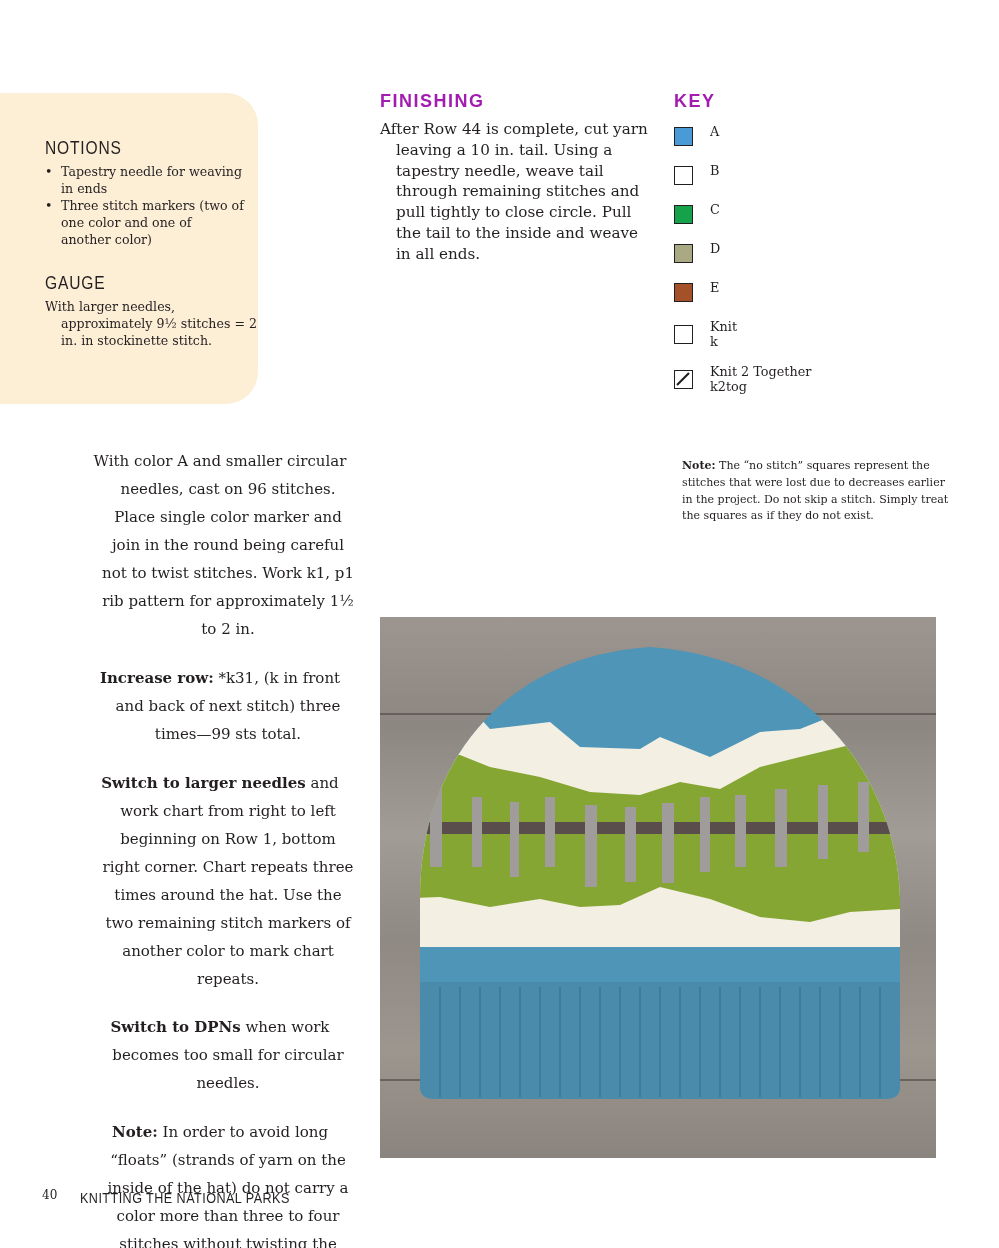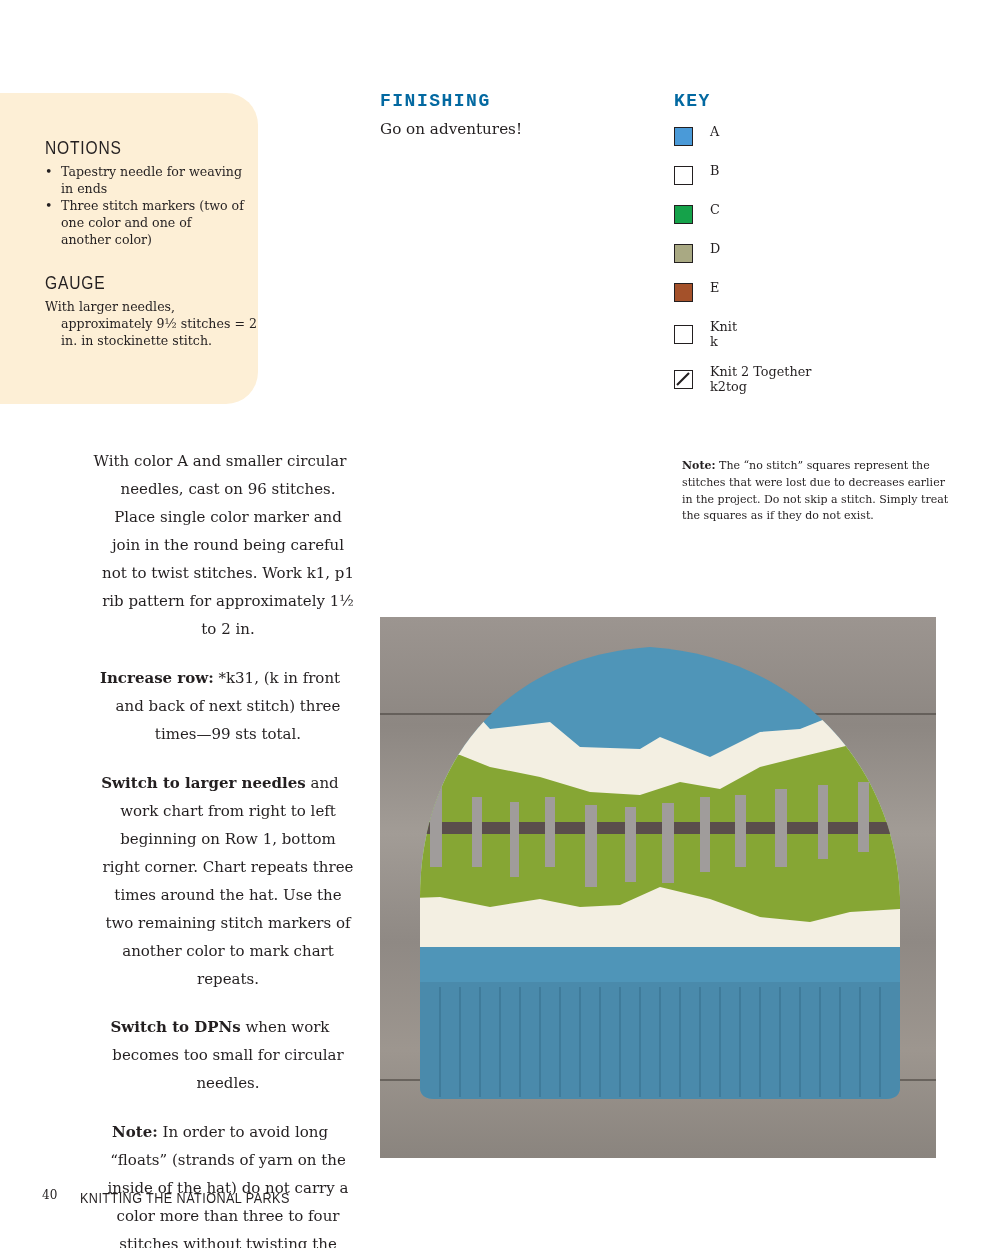--- a/index.html
+++ b/index.html
@@ -9,22 +9,22 @@
              background:#fdefd6; border-radius:0 32px 32px 0; }
   .side-heading { position:absolute; left:45px; font-family:"Liberation Sans", sans-serif;
                   font-weight:normal; font-size:19px; letter-spacing:1px; color:#231f20;
                   transform:scaleX(0.82); transform-origin:left; margin:0; }
   .side-list { position:absolute; left:45px; top:163px; margin:0; padding:0; list-style:none;
                font-size:12.6px; line-height:17px; width:200px; }
   .side-list li { position:relative; padding-left:16px; }
   .side-list li::before { content:"•"; position:absolute; left:0; top:0; }
   .hang { padding-left:16px; text-indent:-16px; }
   .gauge-text { position:absolute; left:45px; top:298px; width:200px; font-size:12.6px; line-height:17px; margin:0; }
-  .col-heading { position:absolute; font-family:Liberation Mono, monospace; font-weight:bold; font-size:18px;
-                 letter-spacing:1.5px; margin:0; color:#0369a1; }
+  .col-heading { position:absolute; font-family:Liberation Sans, sans-serif; font-weight:bold; font-size:18px;
+                 letter-spacing:1.5px; margin:0; color:#a21caf; }
   .finishing-body { position:absolute; left:380px; top:119px; width:270px; font-size:15.2px; line-height:20.8px; }
   .finishing-body p { margin:0 0 20.8px 0; }
   .key-list { position:absolute; left:674px; top:124px; width:270px; margin:0; padding:0; list-style:none; }
   .key-item { position:relative; height:22px; margin-bottom:17px; font-size:12.8px; line-height:15px; }
   .key-item.two { height:30px; margin-bottom:15px; }
   .swatch { position:absolute; left:0; top:3px; width:19px; height:19px; border:1.5px solid #231f20; box-sizing:border-box; }
   .key-label { position:absolute; left:36px; top:0; }
   .key-sub { display:block; }
   .key-note { position:absolute; left:674px; top:450px; width:270px; font-size:11px; line-height:16.8px; margin:8px; }
   .main-body { position:absolute; left:86px; top:447px; width:268px; font-size:15px; line-height:28px;text-align:center; }
@@ -44,21 +44,21 @@
 <h3 class="side-heading" style="top:137px;">NOTIONS</h3>
 <ul class="side-list">
   <li>Tapestry needle for weaving in ends</li>
   <li>Three stitch markers (two of one color and one of another color)</li>
 </ul>
 <h3 class="side-heading" style="top:272px;">GAUGE</h3>
 <p class="gauge-text hang">With larger needles, approximately 9½ stitches = 2 in. in stockinette stitch.</p>
 
 <h2 class="col-heading" style="left:380px; top:91px;">FINISHING</h2>
 <div class="finishing-body">
-  <p class="hang">Go on adventures!</p>
+  <p class="hang">After Row 44 is complete, cut yarn leaving a  10 in. tail. Using a tapestry needle, weave tail through remaining stitches and pull tightly to close circle. Pull the tail to the inside and weave in all ends.</p>
 </div>
 
 <h2 class="col-heading" style="left:674px; top:91px;">KEY</h2>
 <ul class="key-list">
   <li class="key-item">
     <span class="swatch" style="background:#4a9ad8;"></span>
     <span class="key-label">A</span>
   </li>
   <li class="key-item">
     <span class="swatch" style="background:#ffffff;"></span>

